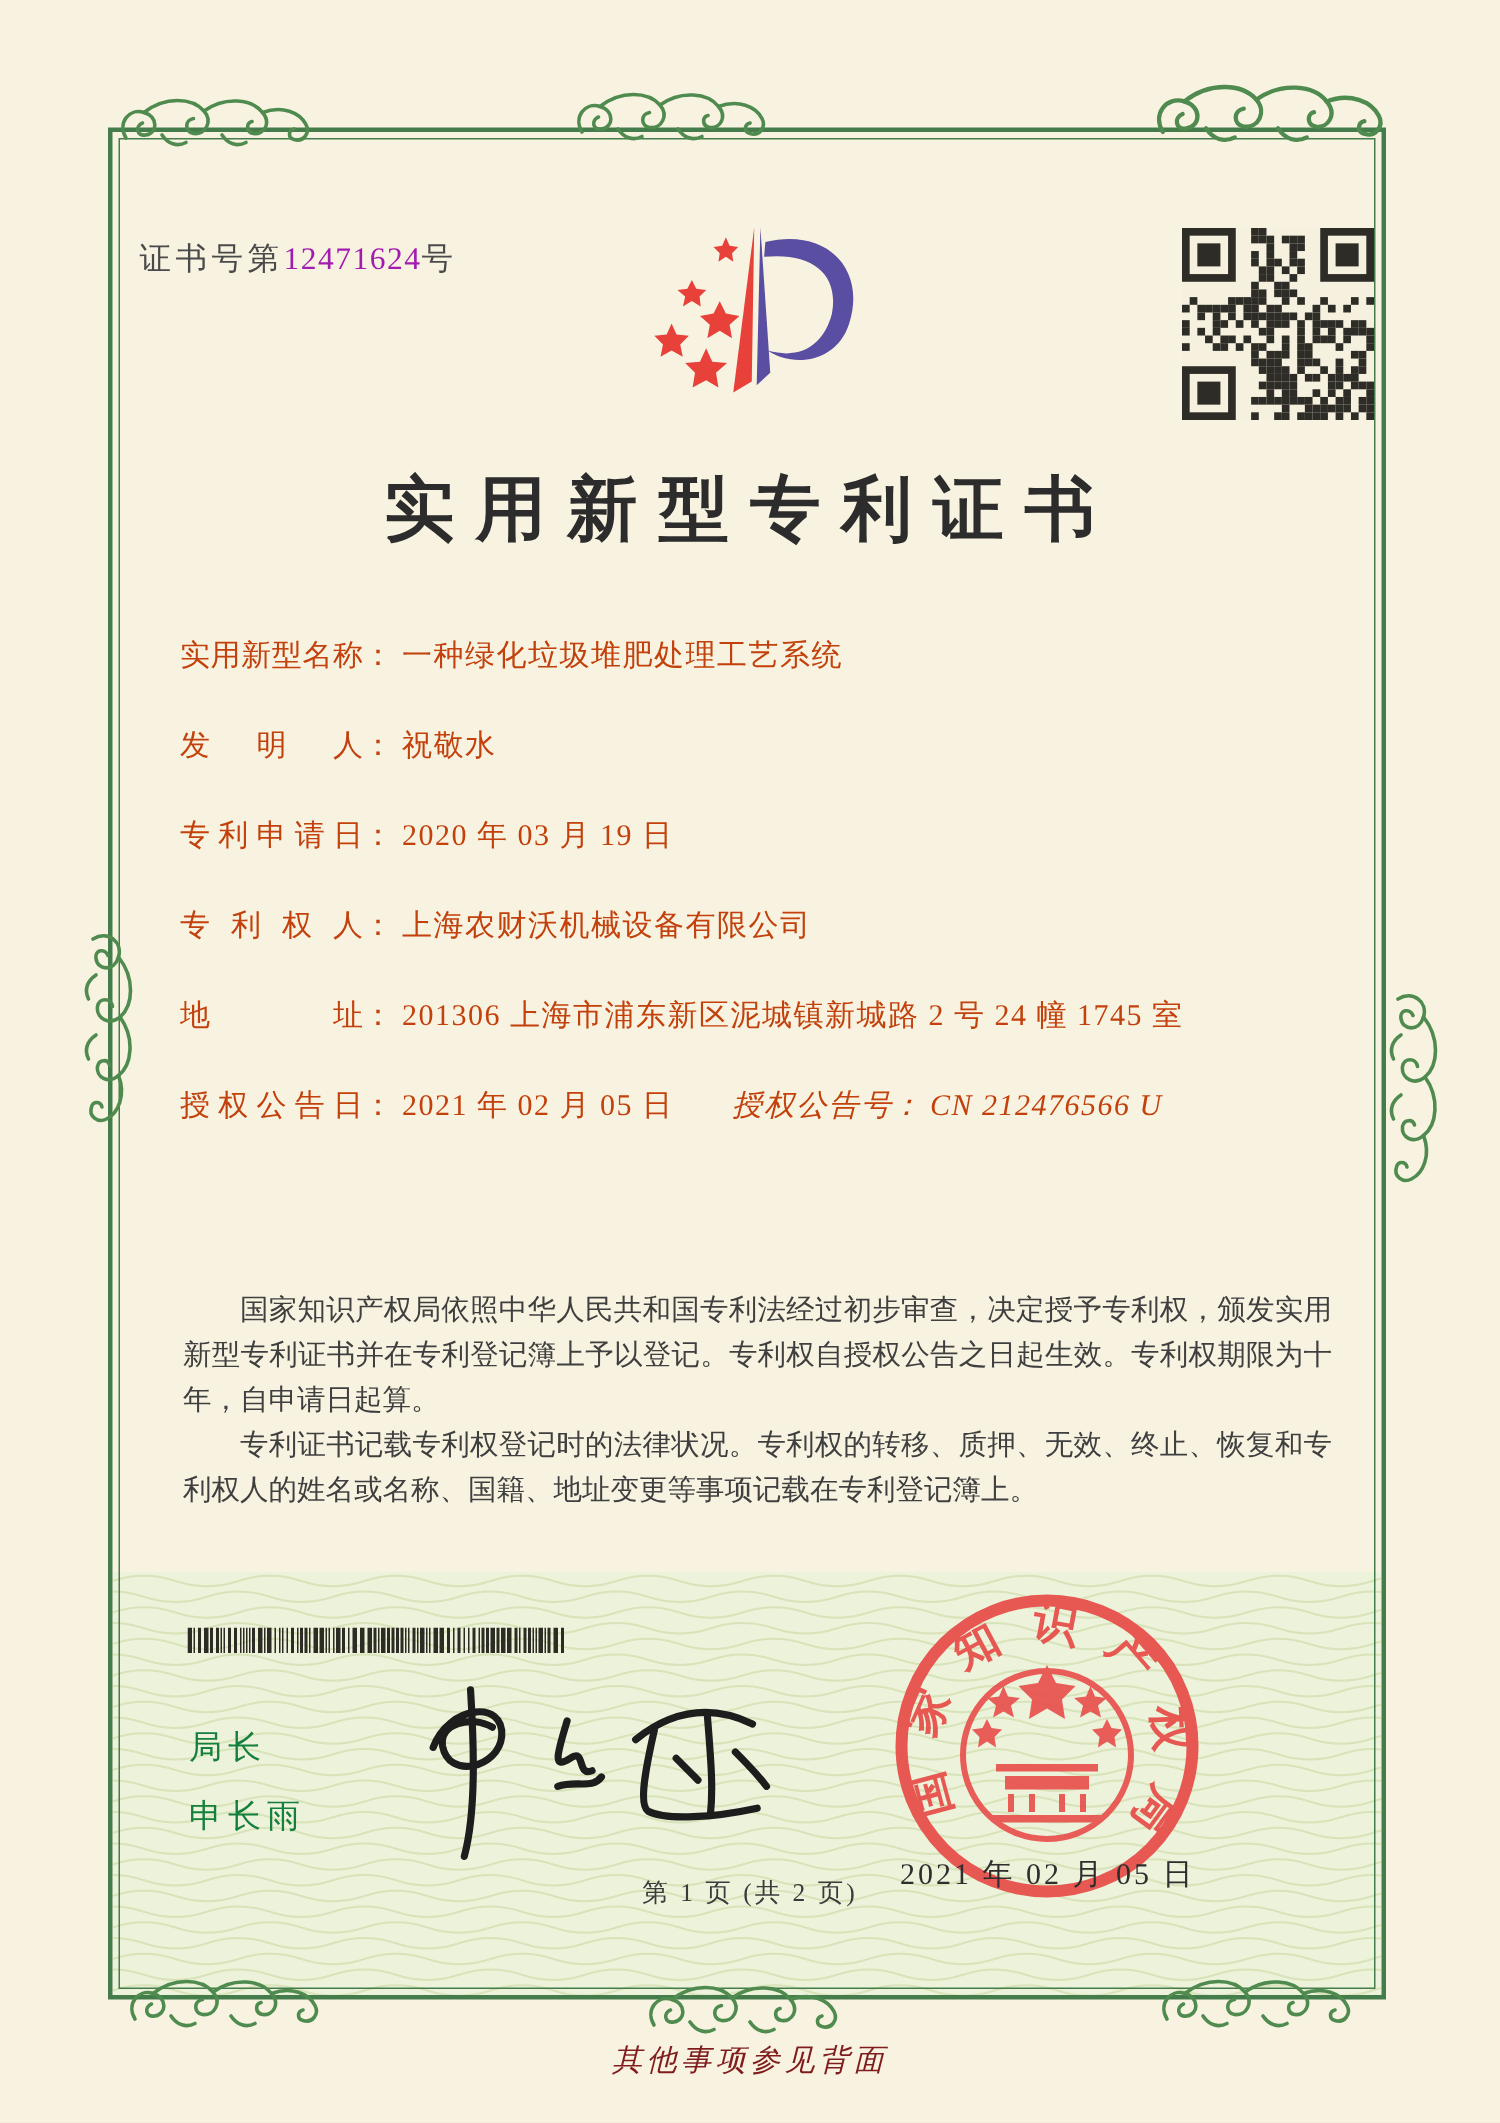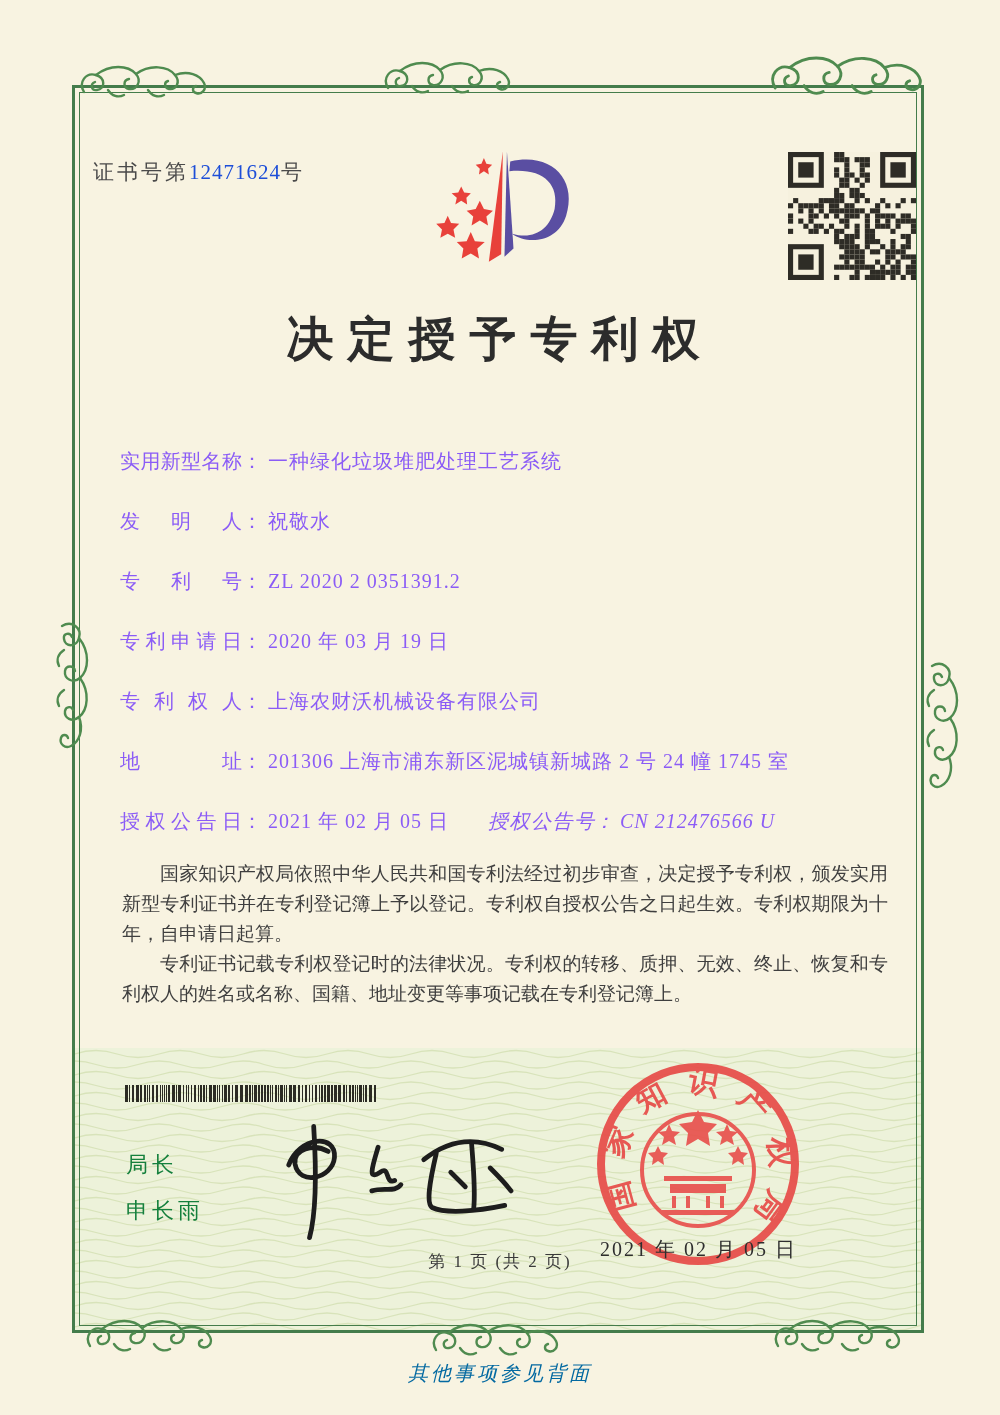--- a/index.html
+++ b/index.html
@@ -17,28 +17,28 @@
     border:3px solid #447c4b;box-sizing:border-box;
   }
   .frame-inner{
     position:absolute;left:4px;top:4px;right:4px;bottom:4px;
     border:1px solid #447c4b;
   }
   .deco-svg{position:absolute;left:0;top:0;width:1000px;height:1415px;pointer-events:none;}
   .certno{
     position:absolute;left:93px;top:158px;font-size:21px;letter-spacing:3px;color:#4a4a4a;
   }
-  .certno .num{color:#1d4ed8;letter-spacing:1px;}
+  .certno .num{color:#a21caf;letter-spacing:1px;}
   .logo{position:absolute;left:418px;top:140px;width:168px;height:148px;}
   .qr{position:absolute;left:788px;top:152px;width:128px;height:128px;}
   .title{
     position:absolute;left:0;top:308px;width:1000px;text-align:center;
     font-size:47px;font-weight:600;letter-spacing:14px;color:#2c2c2c;
   }
-  .rows{position:absolute;left:120px;top:424px;width:770px;font-size:20px;color:#8b5cf6;margin-top:24px;}
+  .rows{position:absolute;left:120px;top:424px;width:770px;font-size:20px;color:#c2410c;}
   .row{position:relative;height:60px;line-height:26px;white-space:nowrap;}
   .lab{
     display:inline-block;width:122px;text-align:justify;text-align-last:justify;
     vertical-align:top;
   }
   .colon{display:inline-block;margin-right:6px;}
   .val{letter-spacing:1px;}
   .pair2{position:absolute;left:368px;top:0;font-style:italic;}
   .paras{
     position:absolute;left:122px;top:830px;width:766px;
@@ -55,21 +55,21 @@
   .seal-date{
     position:absolute;left:600px;top:1236px;width:220px;font-size:20px;
     color:#2e2e2e;letter-spacing:2px;white-space:nowrap;
   }
   .pageno{
     position:absolute;left:0;top:1250px;width:1000px;text-align:center;
     font-size:17px;color:#3a3a3a;letter-spacing:2px;
   }
   .backnote{
     position:absolute;left:0;top:1360px;width:1000px;text-align:center;
-    font-size:20px;color:#0369a1;letter-spacing:3px;font-style:italic;
+    font-size:20px;color:#7f1d1d;letter-spacing:3px;font-style:italic;
   }
 </style>
 </head>
 <body>
 
 <div class="page">
 
   <div class="band">
     <svg id="bandsvg" width="846" height="282">
       <rect x="0" y="0" width="846" height="282" fill="#edf2da"></rect>
@@ -365,26 +365,25 @@
         <rect x="15" y="24" width="1" height="1"></rect>
         <rect x="16" y="24" width="1" height="1"></rect>
         <rect x="17" y="24" width="1" height="1"></rect>
         <rect x="18" y="24" width="1" height="1"></rect>
         <rect x="20" y="24" width="1" height="1"></rect>
         <rect x="22" y="24" width="1" height="1"></rect>
         <rect x="24" y="24" width="1" height="1"></rect>
       </g>
   </svg>
 
-  <div class="title">决定授予专利权</div>
+  <div class="title">实用新型专利证书</div>
 
   <div class="rows">
     <div class="row"><span class="lab">实用新型名称</span><span class="colon">：</span><span class="val">一种绿化垃圾堆肥处理工艺系统</span></div>
     <div class="row"><span class="lab">发明人</span><span class="colon">：</span><span class="val">祝敬水</span></div>
-    <div class="row"><span class="lab">专利号</span><span class="colon">：</span><span class="val">ZL 2020 2 0351391.2</span></div>
     <div class="row"><span class="lab">专利申请日</span><span class="colon">：</span><span class="val">2020 年 03 月 19 日</span></div>
     <div class="row"><span class="lab">专利权人</span><span class="colon">：</span><span class="val">上海农财沃机械设备有限公司</span></div>
     <div class="row"><span class="lab">地址</span><span class="colon">：</span><span class="val">201306 上海市浦东新区泥城镇新城路 2 号 24 幢 1745 室</span></div>
     <div class="row">
       <span class="lab">授权公告日</span><span class="colon">：</span><span class="val">2021 年 02 月 05 日</span>
       <span class="pair2"><span class="lab" style="width:106px">授权公告号</span><span class="colon">：</span><span class="val">CN 212476566 U</span></span>
     </div>
   </div>
 
   <div class="paras">

